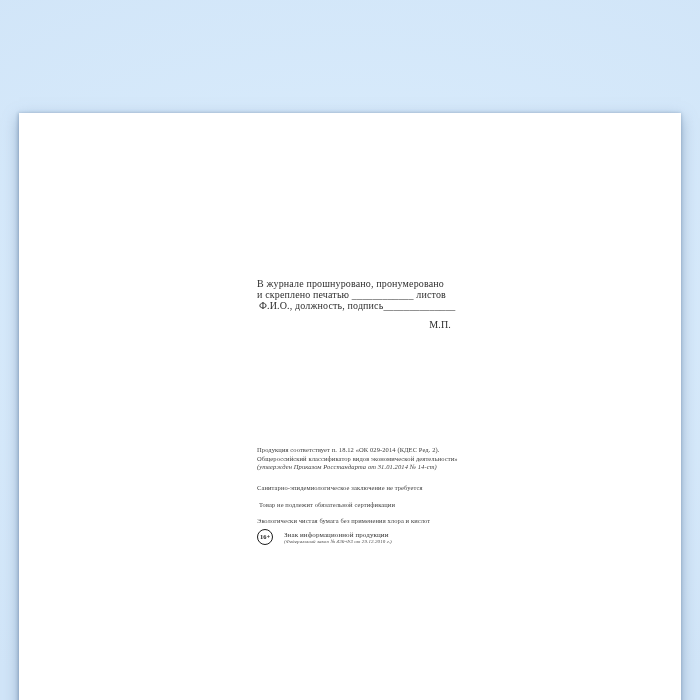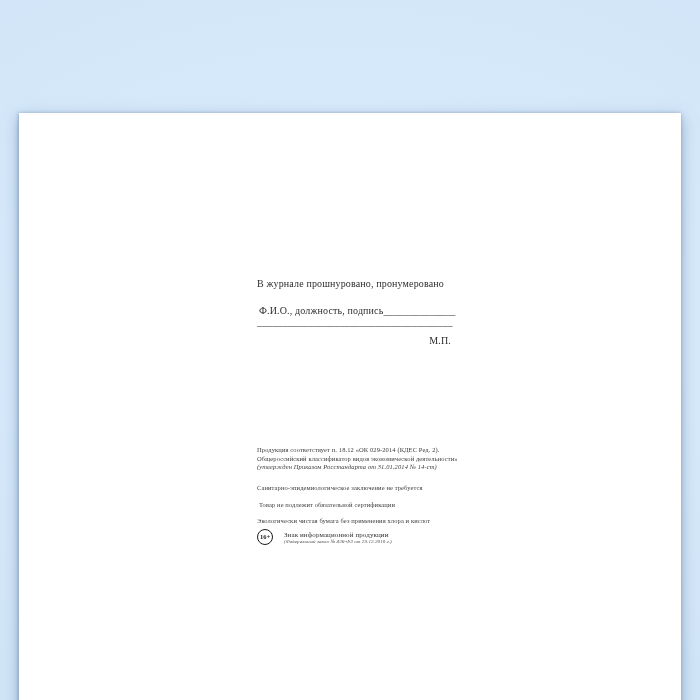--- a/index.html
+++ b/index.html
@@ -36,21 +36,20 @@
     top: 165px;
     width: 196px;
     font-size: 10px;
     line-height: 11px;
     letter-spacing: 0.15px;
     color: #2e2e2e;
     white-space: nowrap;
   }
   .stamp-block .indent {
     padding-left: 2px;
-    margin-top: 16px;
   }
   .stamp-block .mp {
     margin-top: 8px;
     text-align: right;
     padding-right: 2px;
   }
   
   .compliance {
     position: absolute;
     left: 238px;
@@ -105,22 +104,22 @@
   }
 </style>
 </head>
 <body>
 
 <div class="scene">
   <div class="page">
 
     <div class="stamp-block">
       <div>В журнале прошнуровано, пронумеровано</div>
+      <div>и скреплено печатью ____________ листов</div>
       <div class="indent">Ф.И.О., должность, подпись______________</div>
-      <div>______________________________________</div>
       <div class="mp">М.П.</div>
     </div>
 
     <div class="compliance">
       <div>Продукция соответствует п. 18.12 «ОК 029-2014 (КДЕС Ред. 2).</div>
       <div>Общероссийский классификатор видов экономической деятельности»</div>
       <div class="italic">(утвержден Приказом Росстандарта от 31.01.2014 № 14-ст)</div>
 
       <div class="gap-lg">Санитарно-эпидемиологическое заключение не требуется</div>
       <div class="gap-md indent-sm">Товар не подлежит обязательной сертификации</div>

